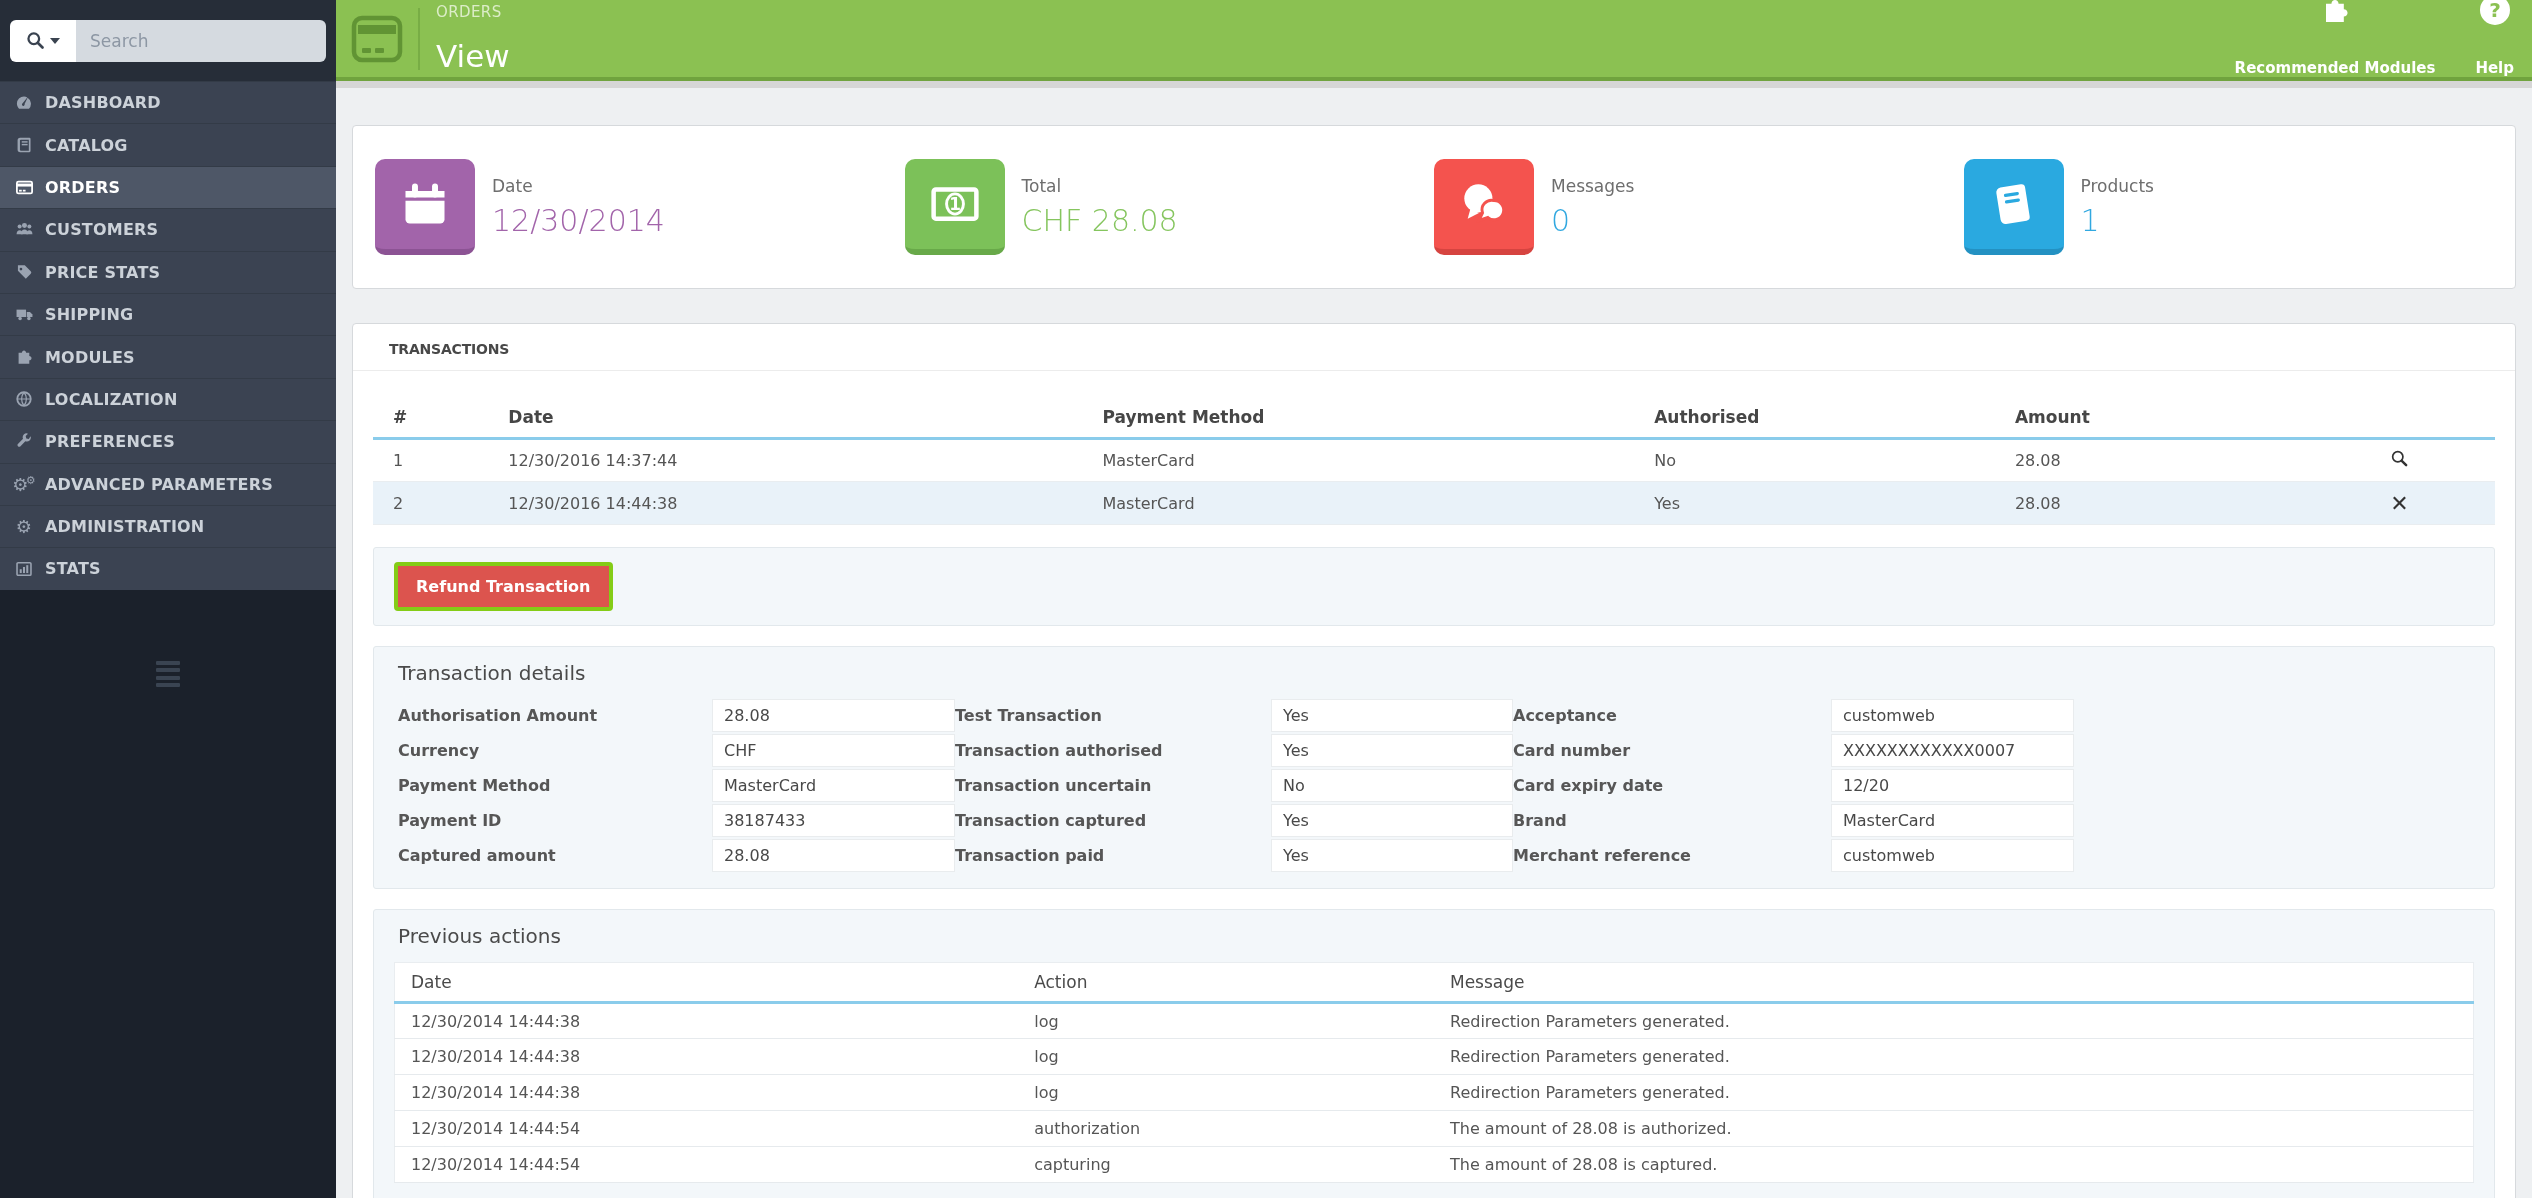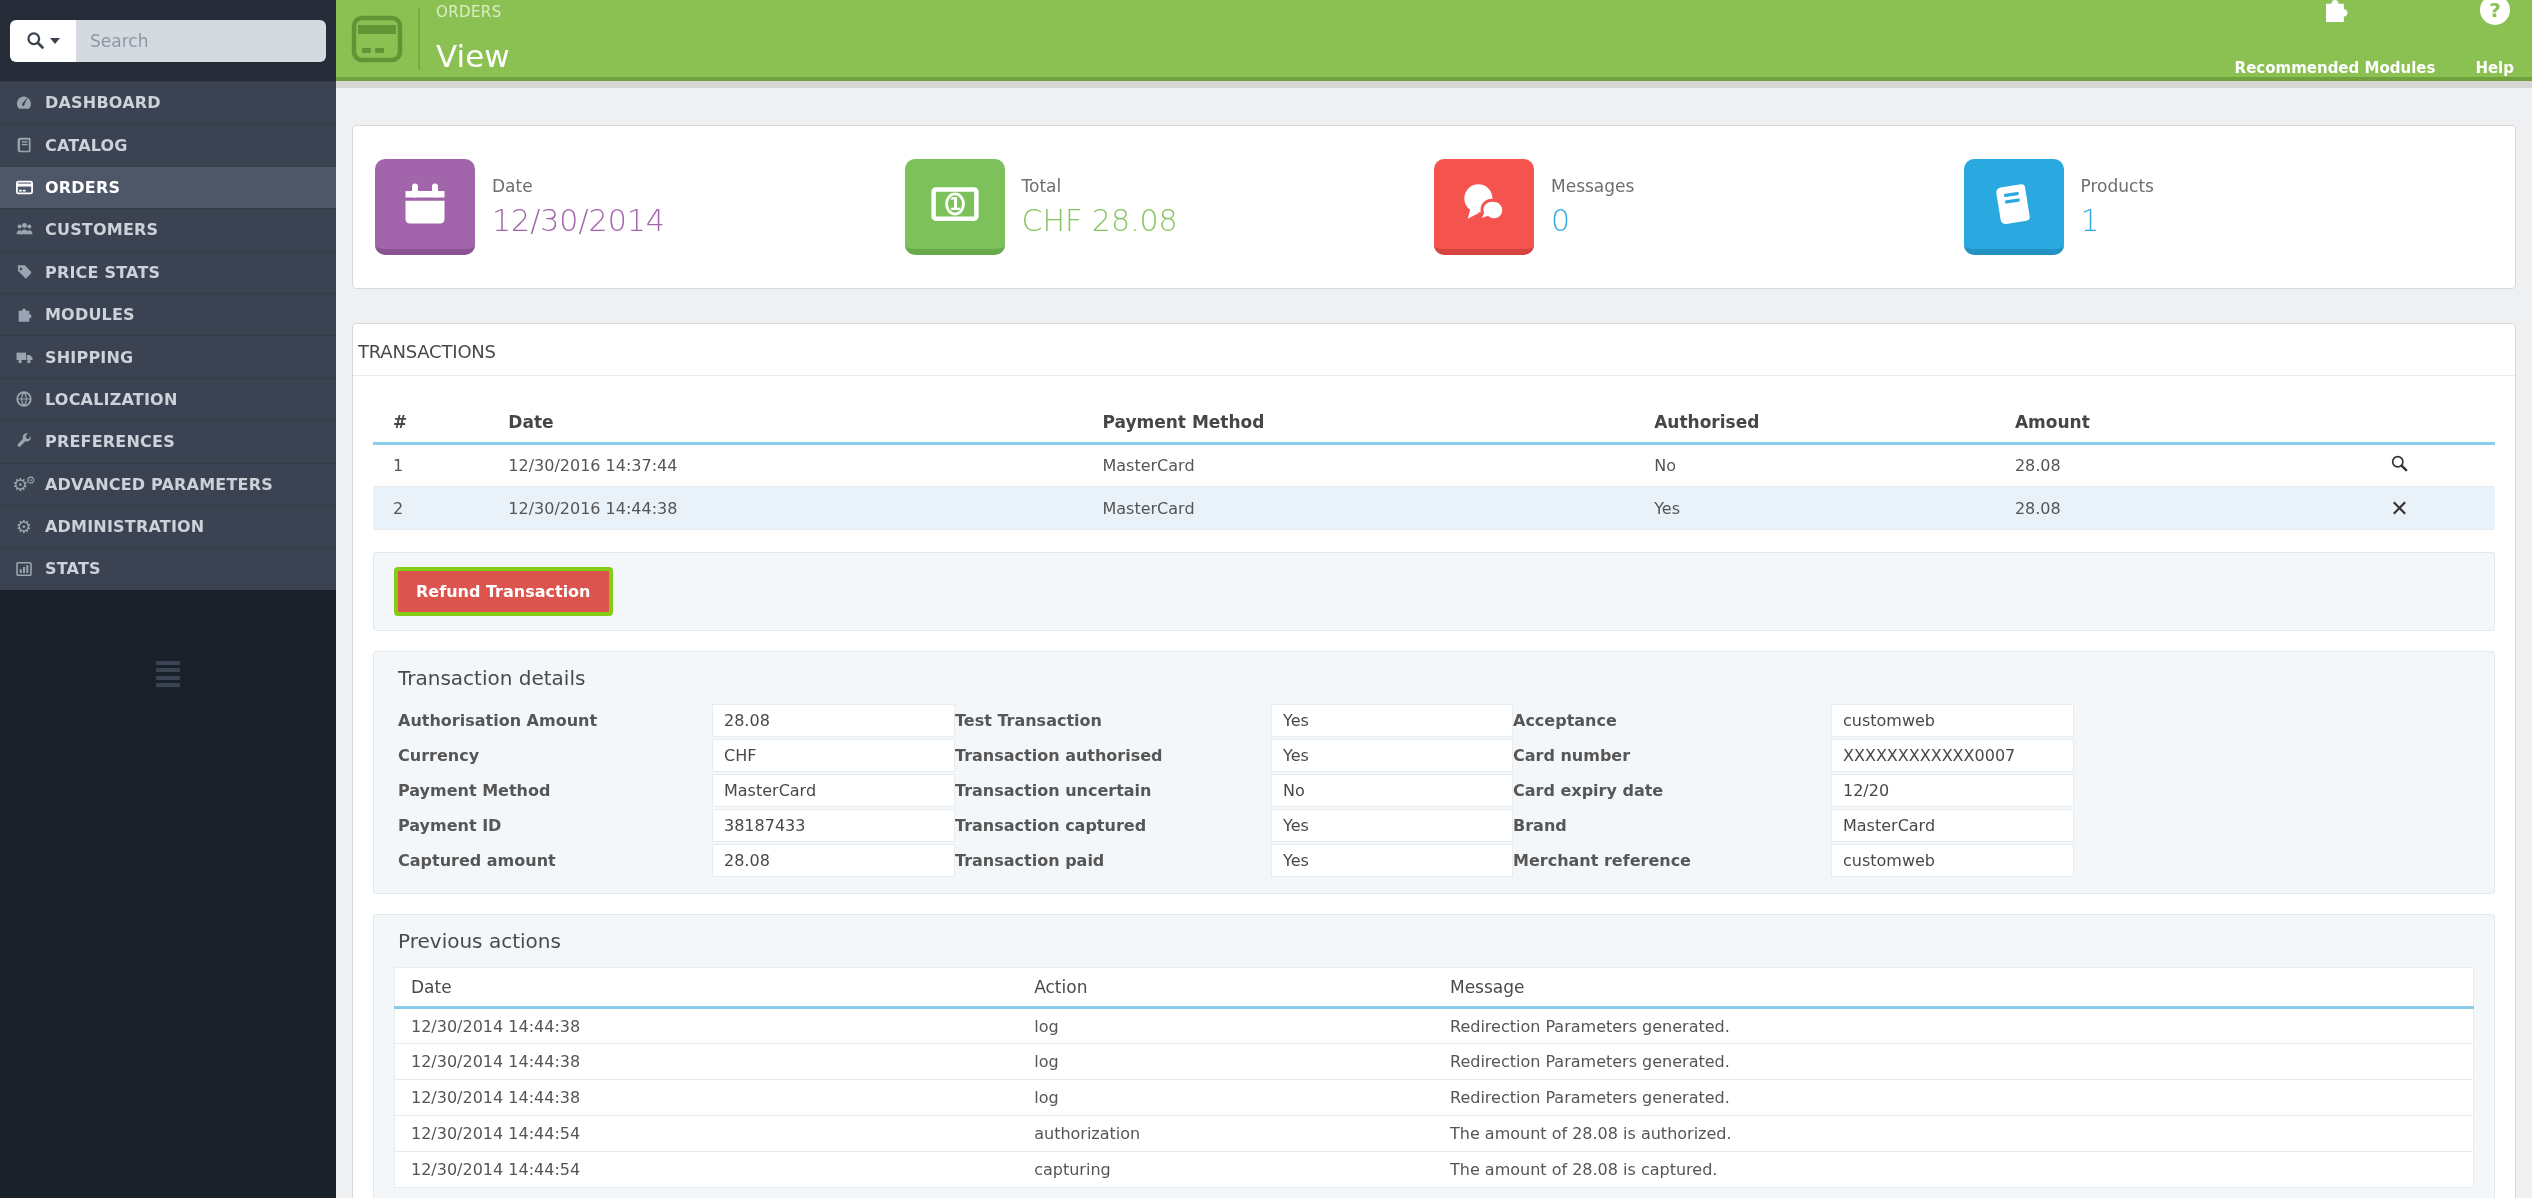--- a/index.html
+++ b/index.html
@@ -50,21 +50,21 @@
   .bi-date     { background:#a264aa; border-bottom:6px solid #8c5394; }
   .bi-total    { background:#7cc159; border-bottom:6px solid #68a949; }
   .bi-messages { background:#f4534e; border-bottom:6px solid #d64440; }
   .bi-products { background:#2aa9e0; border-bottom:6px solid #2391c2; }
   .info-label { font-size:17px; color:#6e6e6e; margin-bottom:7px; }
   .info-value { font-size:30px; font-weight:300; }
   .iv-date { color:#a264aa; } .iv-total { color:#85c55e; } .iv-blue { color:#31a8e0; }
 
   
   .tx-panel { margin-top:34px; height:940px; overflow:hidden; }
-  .panel-head { padding:17px 5px 13px; font-size:18px; font-weight:400; letter-spacing:-.2px; color:#484848; border-bottom:1px solid #ececec; }
+  .panel-head { padding:17px 36px 13px; font-size:14px; font-weight:700; letter-spacing:-.2px; color:#484848; border-bottom:1px solid #ececec; }
 
   table { border-collapse:collapse; }
   .tx-table { width:calc(100% - 40px); margin:26px 20px 0; }
   .tx-table th { text-align:left; font-size:17px; color:#464646; font-weight:600; padding:10px 8px; border-bottom:3px solid #8acceb; }
   .tx-table td { font-size:16px; color:#555555; padding:0 8px; height:43px; border-bottom:1px solid #e9edf0; }
   .tx-table th:first-child, .tx-table td:first-child { padding-left:20px; }
   .tx-table tr.hl td { background:#e9f2f9; }
   .td-action { text-align:center; }
   .row-icon { cursor:pointer; color:#333333; display:inline-flex; }
   .x-glyph { font-size:22px; color:#333333; cursor:pointer; font-weight:400; }
@@ -149,36 +149,36 @@
     <div class="menu-item">
       <span class="mi">
           <svg width="18" height="18" viewBox="0 0 16 16" fill="currentColor">
             <path fill-rule="evenodd" d="M8.7 2 14 7.3a1.6 1.6 0 0 1 0 2.2l-4.4 4.4-7-7V2zM5.3 4.2a1.2 1.2 0 1 0 0 2.4 1.2 1.2 0 0 0 0-2.4z"></path>
           </svg>
         </span>
       <span>PRICE STATS</span>
     </div>
     <div class="menu-item">
       <span class="mi">
-          <svg width="18" height="18" viewBox="0 0 16 16" fill="currentColor">
-            <path d="M6.1 4.2c0-1.1.9-2 1.9-2s1.9.9 1.9 2h2.8v2.9c1.1 0 2 .9 2 1.9s-.9 1.9-2 1.9v3H3.2V4.2z"></path>
-          </svg>
-        </span>
-      <span>MODULES</span>
-    </div>
-    <div class="menu-item">
-      <span class="mi">
           <svg width="19" height="19" viewBox="0 0 16 16" fill="currentColor">
             <path d="M1.3 3.9h8v6.2h-8z"></path>
             <path d="M9.9 5.9h2.7l2.1 2.1v2.1H9.9z"></path>
             <circle cx="4.3" cy="11.4" r="1.5"></circle>
             <circle cx="11.7" cy="11.4" r="1.5"></circle>
           </svg>
         </span>
       <span>SHIPPING</span>
+    </div>
+    <div class="menu-item">
+      <span class="mi">
+          <svg width="18" height="18" viewBox="0 0 16 16" fill="currentColor">
+            <path d="M6.1 4.2c0-1.1.9-2 1.9-2s1.9.9 1.9 2h2.8v2.9c1.1 0 2 .9 2 1.9s-.9 1.9-2 1.9v3H3.2V4.2z"></path>
+          </svg>
+        </span>
+      <span>MODULES</span>
     </div>
     <div class="menu-item">
       <span class="mi">
           <svg width="18" height="18" viewBox="0 0 16 16">
             <circle cx="8" cy="8" r="6" fill="none" stroke="currentColor" stroke-width="1.6"></circle>
             <path d="M2.2 8h11.6M8 2a9.5 9.5 0 0 1 0 12M8 2a9.5 9.5 0 0 0 0 12" fill="none" stroke="currentColor" stroke-width="1.1"></path>
           </svg>
         </span>
       <span>LOCALIZATION</span>
     </div>

